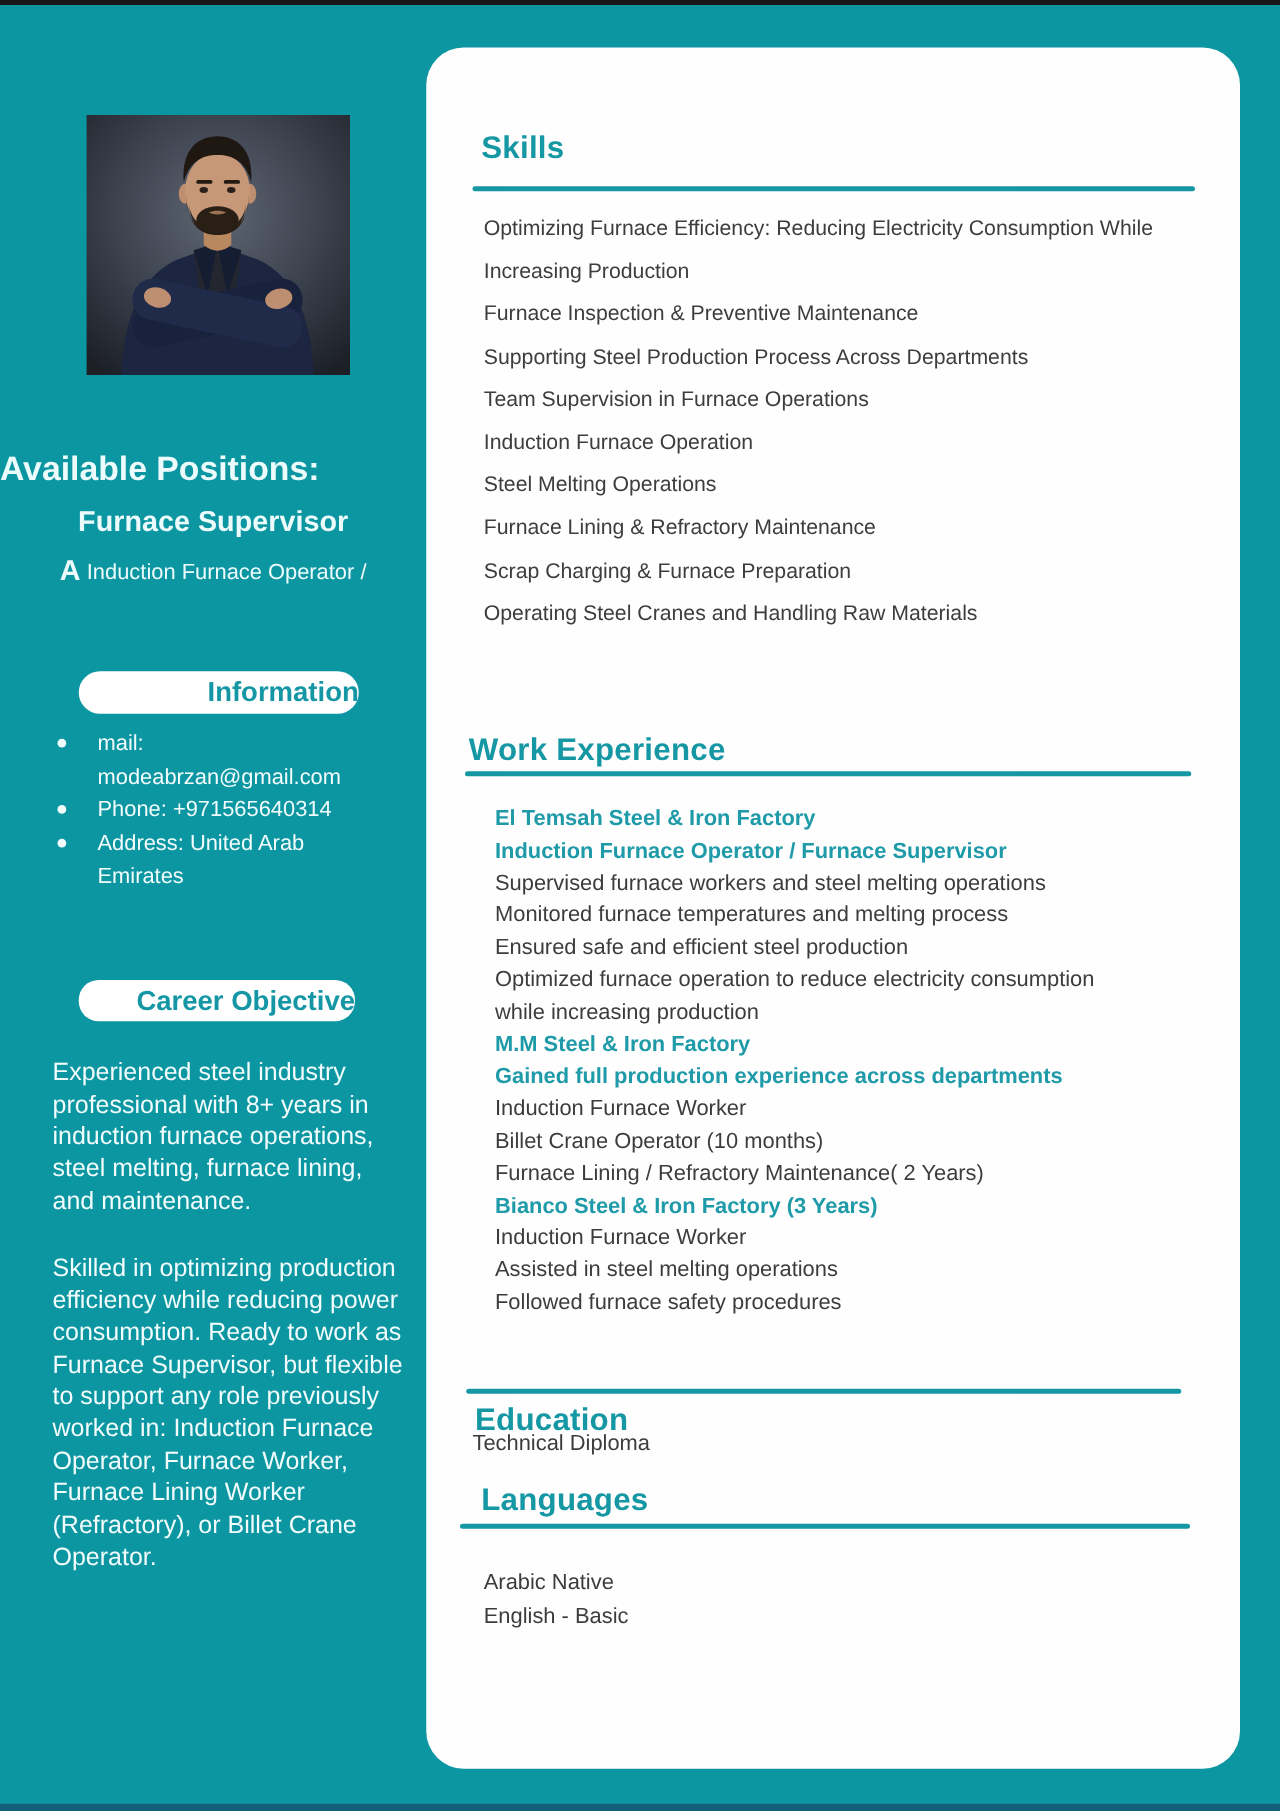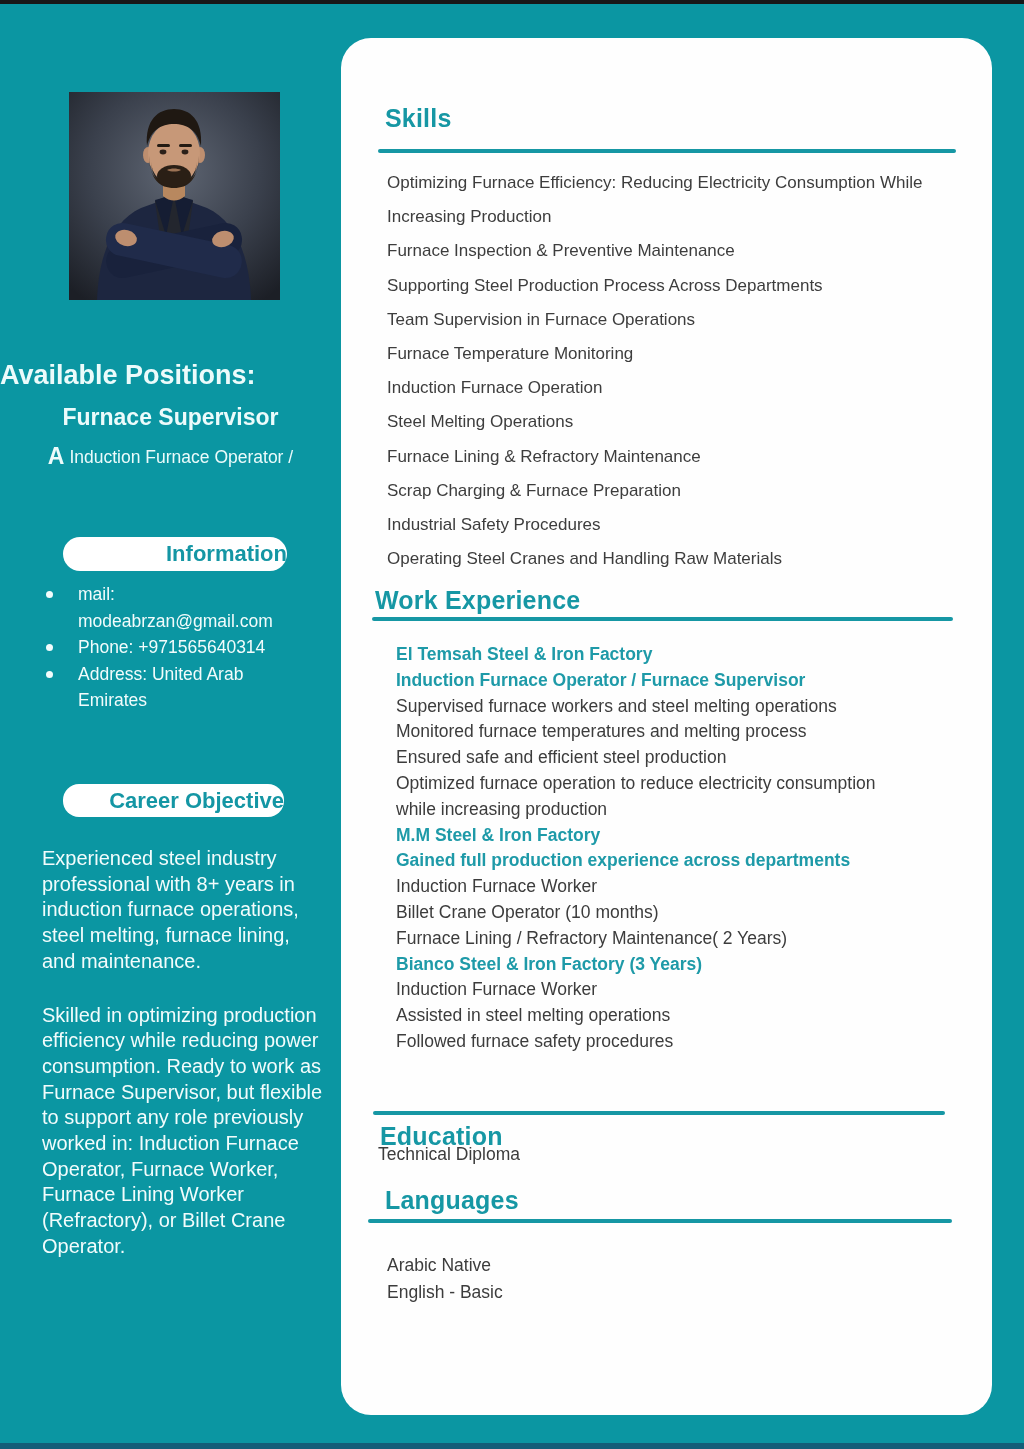--- a/index.html
+++ b/index.html
@@ -207,26 +207,24 @@
 <main class="card">
 
   <h2 class="sec-title" id="skills-title">Skills</h2>
   <div class="rule" id="skills-rule"></div>
   <div id="skills-list">
       <div class="skill-item">Optimizing Furnace Efficiency: Reducing Electricity Consumption While
 Increasing Production</div>
       <div class="skill-item">Furnace Inspection &amp; Preventive Maintenance</div>
       <div class="skill-item">Supporting Steel Production Process Across Departments</div>
       <div class="skill-item">Team Supervision in Furnace Operations</div>
-      <div class="skill-item">Furnace Temperature Monitoring</div>
       <div class="skill-item">Induction Furnace Operation</div>
       <div class="skill-item">Steel Melting Operations</div>
       <div class="skill-item">Furnace Lining &amp; Refractory Maintenance</div>
       <div class="skill-item">Scrap Charging &amp; Furnace Preparation</div>
-      <div class="skill-item">Industrial Safety Procedures</div>
       <div class="skill-item">Operating Steel Cranes and Handling Raw Materials</div>
     </div>
 
   <h2 class="sec-title" id="we-title">Work Experience</h2>
   <div class="rule" id="we-rule"></div>
   <div id="exp-list">
       <div class="exp-line teal">El Temsah Steel &amp; Iron Factory</div>
       <div class="exp-line teal">Induction Furnace Operator / Furnace Supervisor</div>
       <div class="exp-line">Supervised furnace workers and steel melting operations</div>
       <div class="exp-line">Monitored furnace temperatures and melting process</div>

